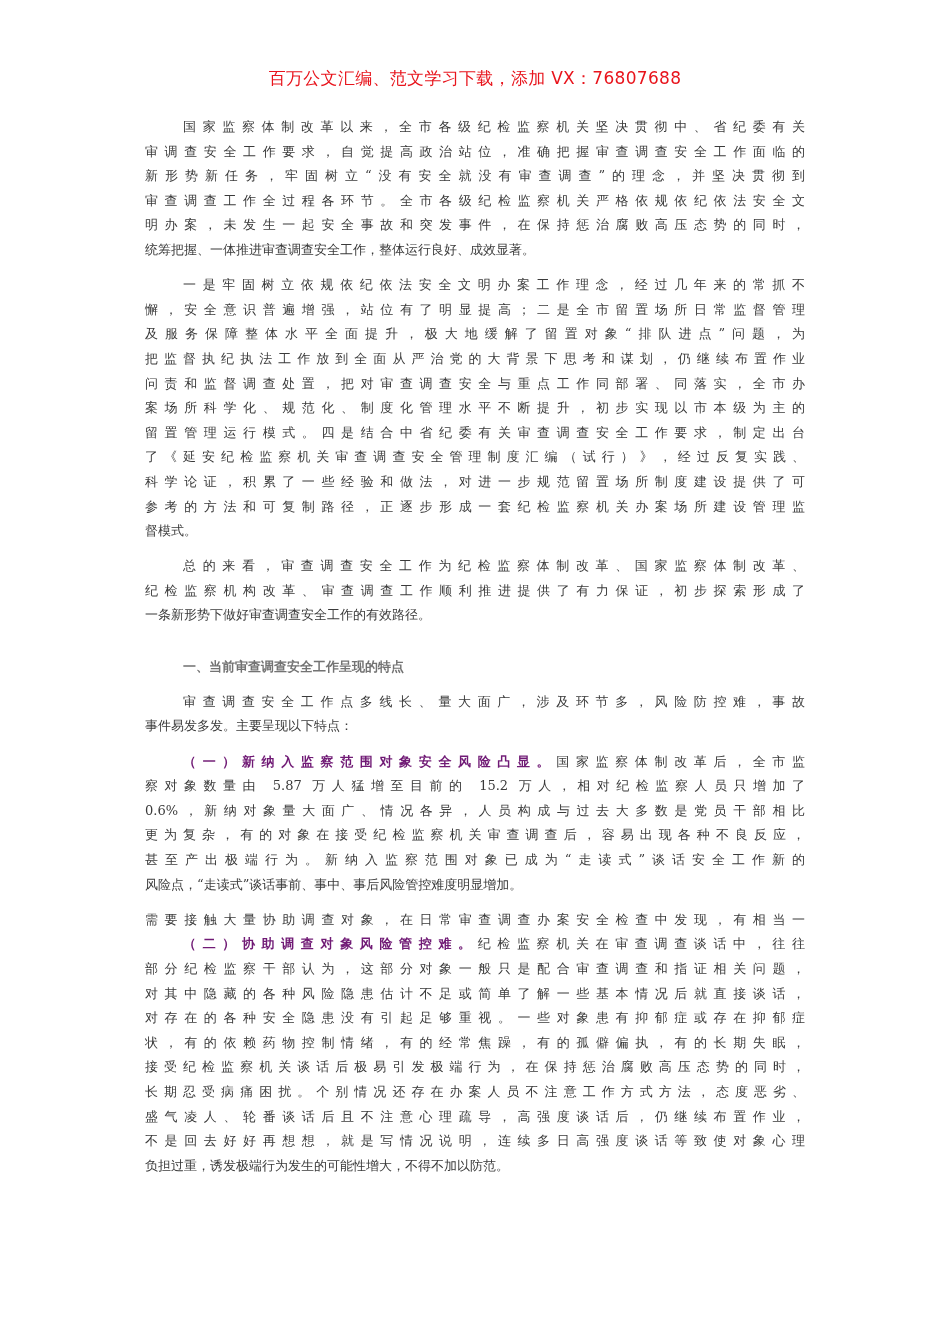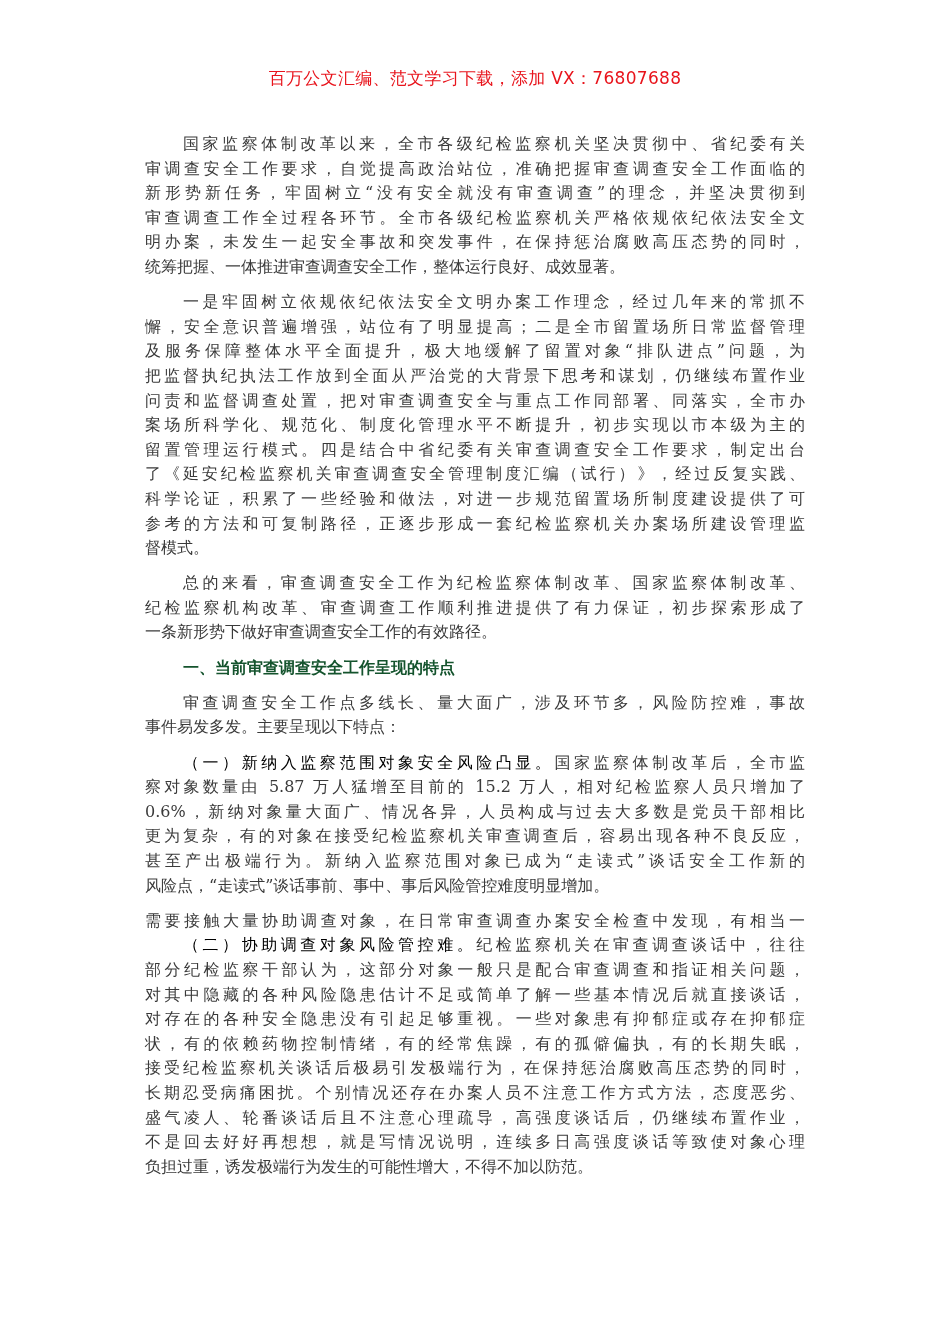--- a/index.html
+++ b/index.html
@@ -4,31 +4,31 @@
 <style>
   html, body { margin: 0; padding: 0; background: #ffffff; }
   body { width: 950px; height: 1344px; position: relative; overflow: hidden; }
   .page { position: absolute; left: 0; top: 0; width: 950px; height: 1156px; background: #fff; }
   .header {
     position: absolute; left: 0; top: 66px; width: 950px; text-align: center;
     color: #e8141c; font-family: "DejaVu Sans", "Liberation Sans", sans-serif;
     font-size: 17px; letter-spacing: 0.3px; line-height: 24px;
   }
   .body {
-    position: absolute; left: 145px; top: 132px; width: 660px;
+    position: absolute; left: 145px; top: 115px; width: 660px;
     font-family: "DejaVu Serif", "Liberation Serif", serif;
-    color: #3a3a3a; font-size: 16px;
+    color: #3a3a3a; font-size: 13px;
   }
   .para { margin: 0; }
   .line { display: block; height: 24.6px; line-height: 24.6px; white-space: nowrap; text-align: justify; text-align-last: justify; }
   .line.last { text-align-last: left; }
   .line.indent { padding-left: 38px; }
   .gap { height: 10.6px; }
-  .heading .line { font-weight: bold; color: #14532d; text-align-last: left; }
-  .bold { font-weight: normal; color: #000000; }
+  .heading .line { font-weight: bold; color: #737373; text-align-last: left; margin-top: 16px; }
+  .bold { font-weight: bold; color: #701a75; }
 </style>
 </head>
 <body>
 
 <div class="page">
   <div class="header">百万公文汇编、范文学习下载，添加 VX：76807688</div>
 
   <div class="body">
 
     <div class="para">

